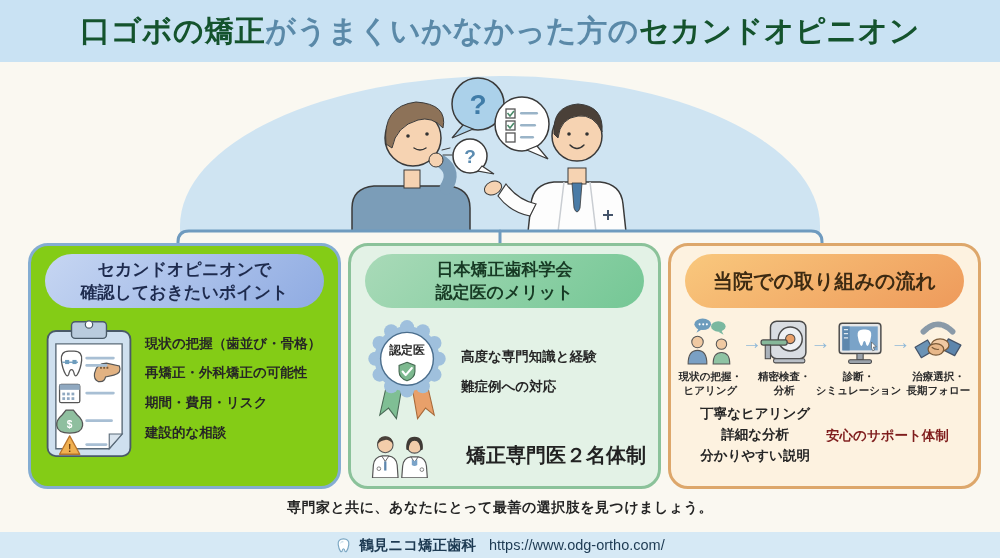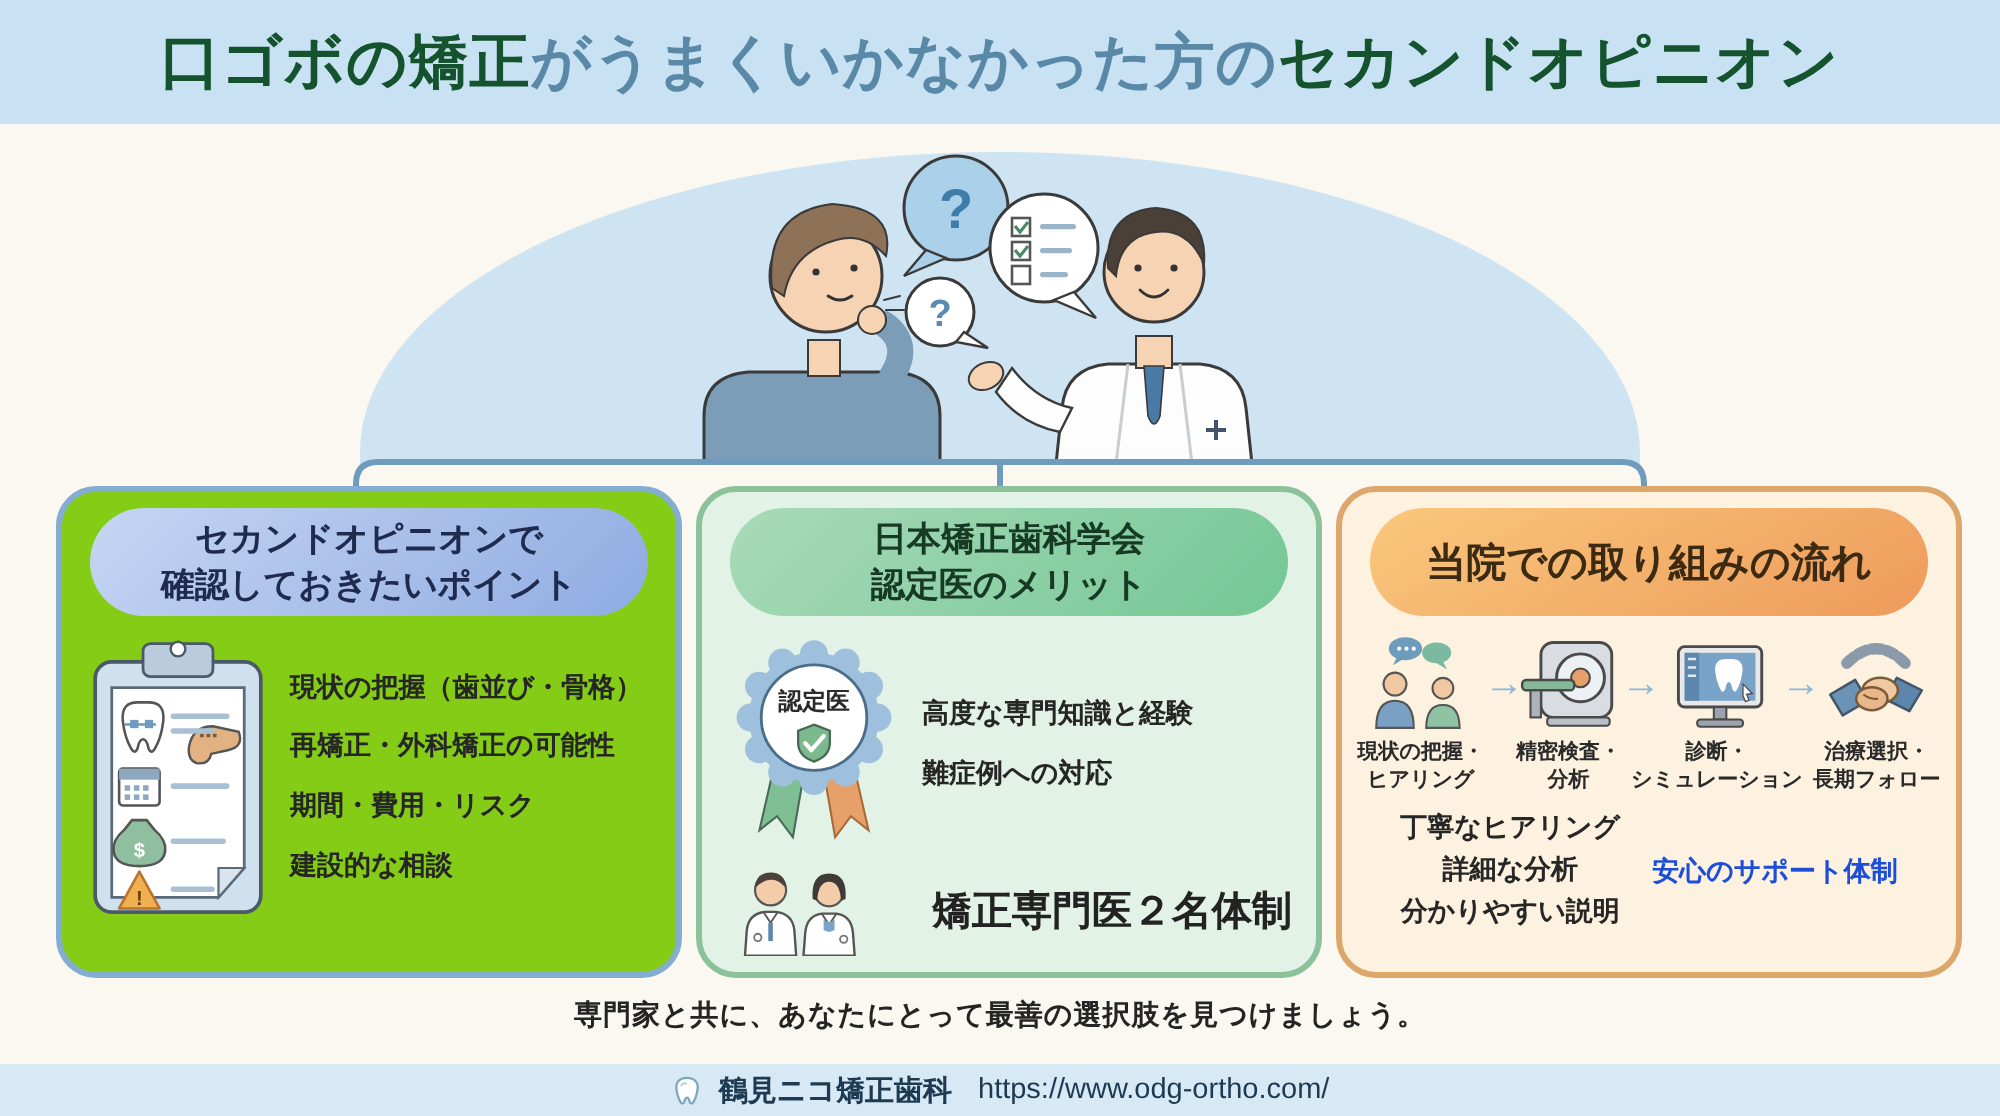--- a/index.html
+++ b/index.html
@@ -34,21 +34,21 @@
   .merit-highlight{font-size:20px;font-weight:800;color:#222;white-space:nowrap;}
   
   .steps{display:flex;justify-content:center;align-items:flex-start;margin-top:2px;}
   .step{width:64px;display:flex;flex-direction:column;align-items:center;}
   .step-label{display:flex;flex-direction:column;align-items:center;font-size:10.5px;
               font-weight:700;color:#2a2a2a;line-height:1.35;margin-top:3px;}
   .step-label span{white-space:nowrap;}
   .arrow{width:16px;text-align:center;color:#8fb8d8;font-size:20px;font-weight:800;margin-top:15px;}
   .flow-notes{display:flex;justify-content:center;align-items:center;gap:16px;margin-top:7px;}
   .note-left{font-size:13.5px;font-weight:700;color:#262626;text-align:center;line-height:1.55;white-space:nowrap;}
-  .note-right{font-size:13.5px;font-weight:700;color:#1d4ed8;white-space:nowrap;}
+  .note-right{font-size:13.5px;font-weight:700;color:#7f1d1d;white-space:nowrap;}
   
   .bottom-message{position:absolute;left:0;top:499px;width:1000px;text-align:center;margin:0;
                   font-size:14px;font-weight:800;color:#242424;letter-spacing:.5px;}
   .site-footer{position:absolute;left:0;bottom:0;width:1000px;height:26px;background:#d6e9f5;
                display:flex;align-items:center;justify-content:center;gap:7px;}
   .clinic-name{font-size:14.5px;font-weight:700;color:#1d3a52;}
   .clinic-url{font-size:14.5px;color:#1d3a52;text-decoration:none;margin-left:6px;}
 </style>
 </head>
 <body>

